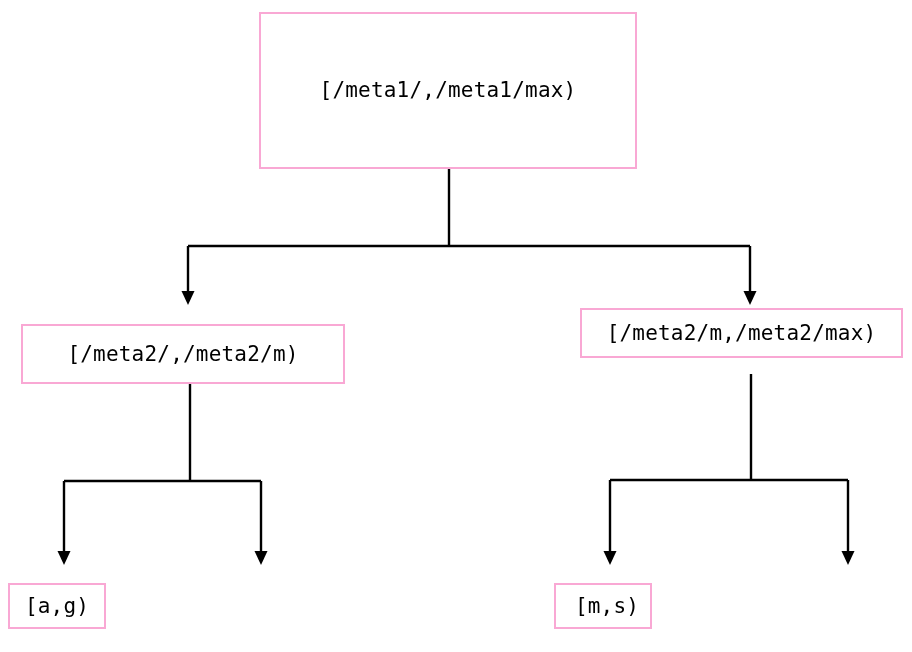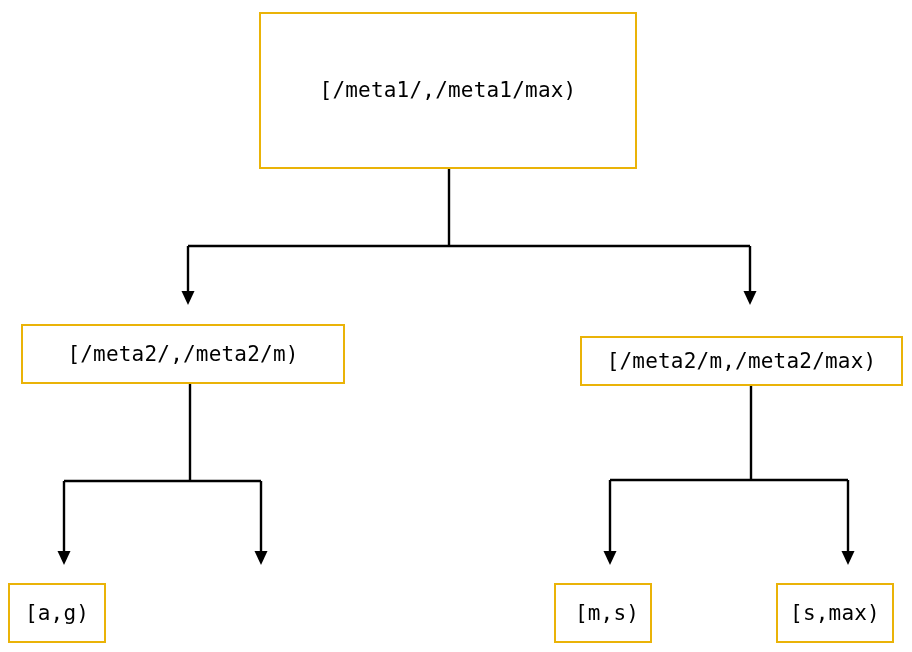--- a/index.html
+++ b/index.html
@@ -18,39 +18,39 @@
   #edges-layer {
     position: absolute;
     left: 0;
     top: 0;
     width: 912px;
     height: 652px;
   }
   .node {
     position: absolute;
     box-sizing: border-box;
-    border: 2px solid #eab308;
+    border: 2px solid #f9a8d4;
     background: #ffffff;
     display: flex;
     align-items: center;
     justify-content: center;
     z-index: 2;
   }
   .node-label {
     color: #000000;
     font-family: "DejaVu Sans Mono", "Liberation Mono", monospace;
     font-size: 21px;
     line-height: 1;
     letter-spacing: 0.2px;
     white-space: pre;
   }
   .node-root    { left: 259px; top: 12px;  width: 378px; height: 157px; }
   .node-l2-left { left: 21px;  top: 324px; width: 324px; height: 60px; }
-  .node-l2-right{ left: 580px; top: 336px; width: 323px; height: 50px; }
-  .node-leaf    { top: 583px; height: 60px; }
+  .node-l2-right{ left: 580px; top: 308px; width: 323px; height: 50px; }
+  .node-leaf    { top: 583px; height: 46px; }
   .leaf-ag   { left: 8px;   width: 98px; }
   .leaf-gm   { left: 205px; width: 98px; }
   .leaf-ms   { left: 554px; width: 98px; padding-left: 8px; }
   .leaf-smax { left: 776px; width: 118px; }
 </style>
 </head>
 <body>
 
 <div id="diagram-root">
 
@@ -98,17 +98,14 @@
 
   <div class="node node-leaf leaf-ag">
     <span class="node-label">[a,g)</span>
   </div>
 
 
   <div class="node node-leaf leaf-ms">
     <span class="node-label">[m,s)</span>
   </div>
 
-  <div class="node node-leaf leaf-smax">
-    <span class="node-label">[s,max)</span>
-  </div>
 
 </div>
 
 </body></html>

